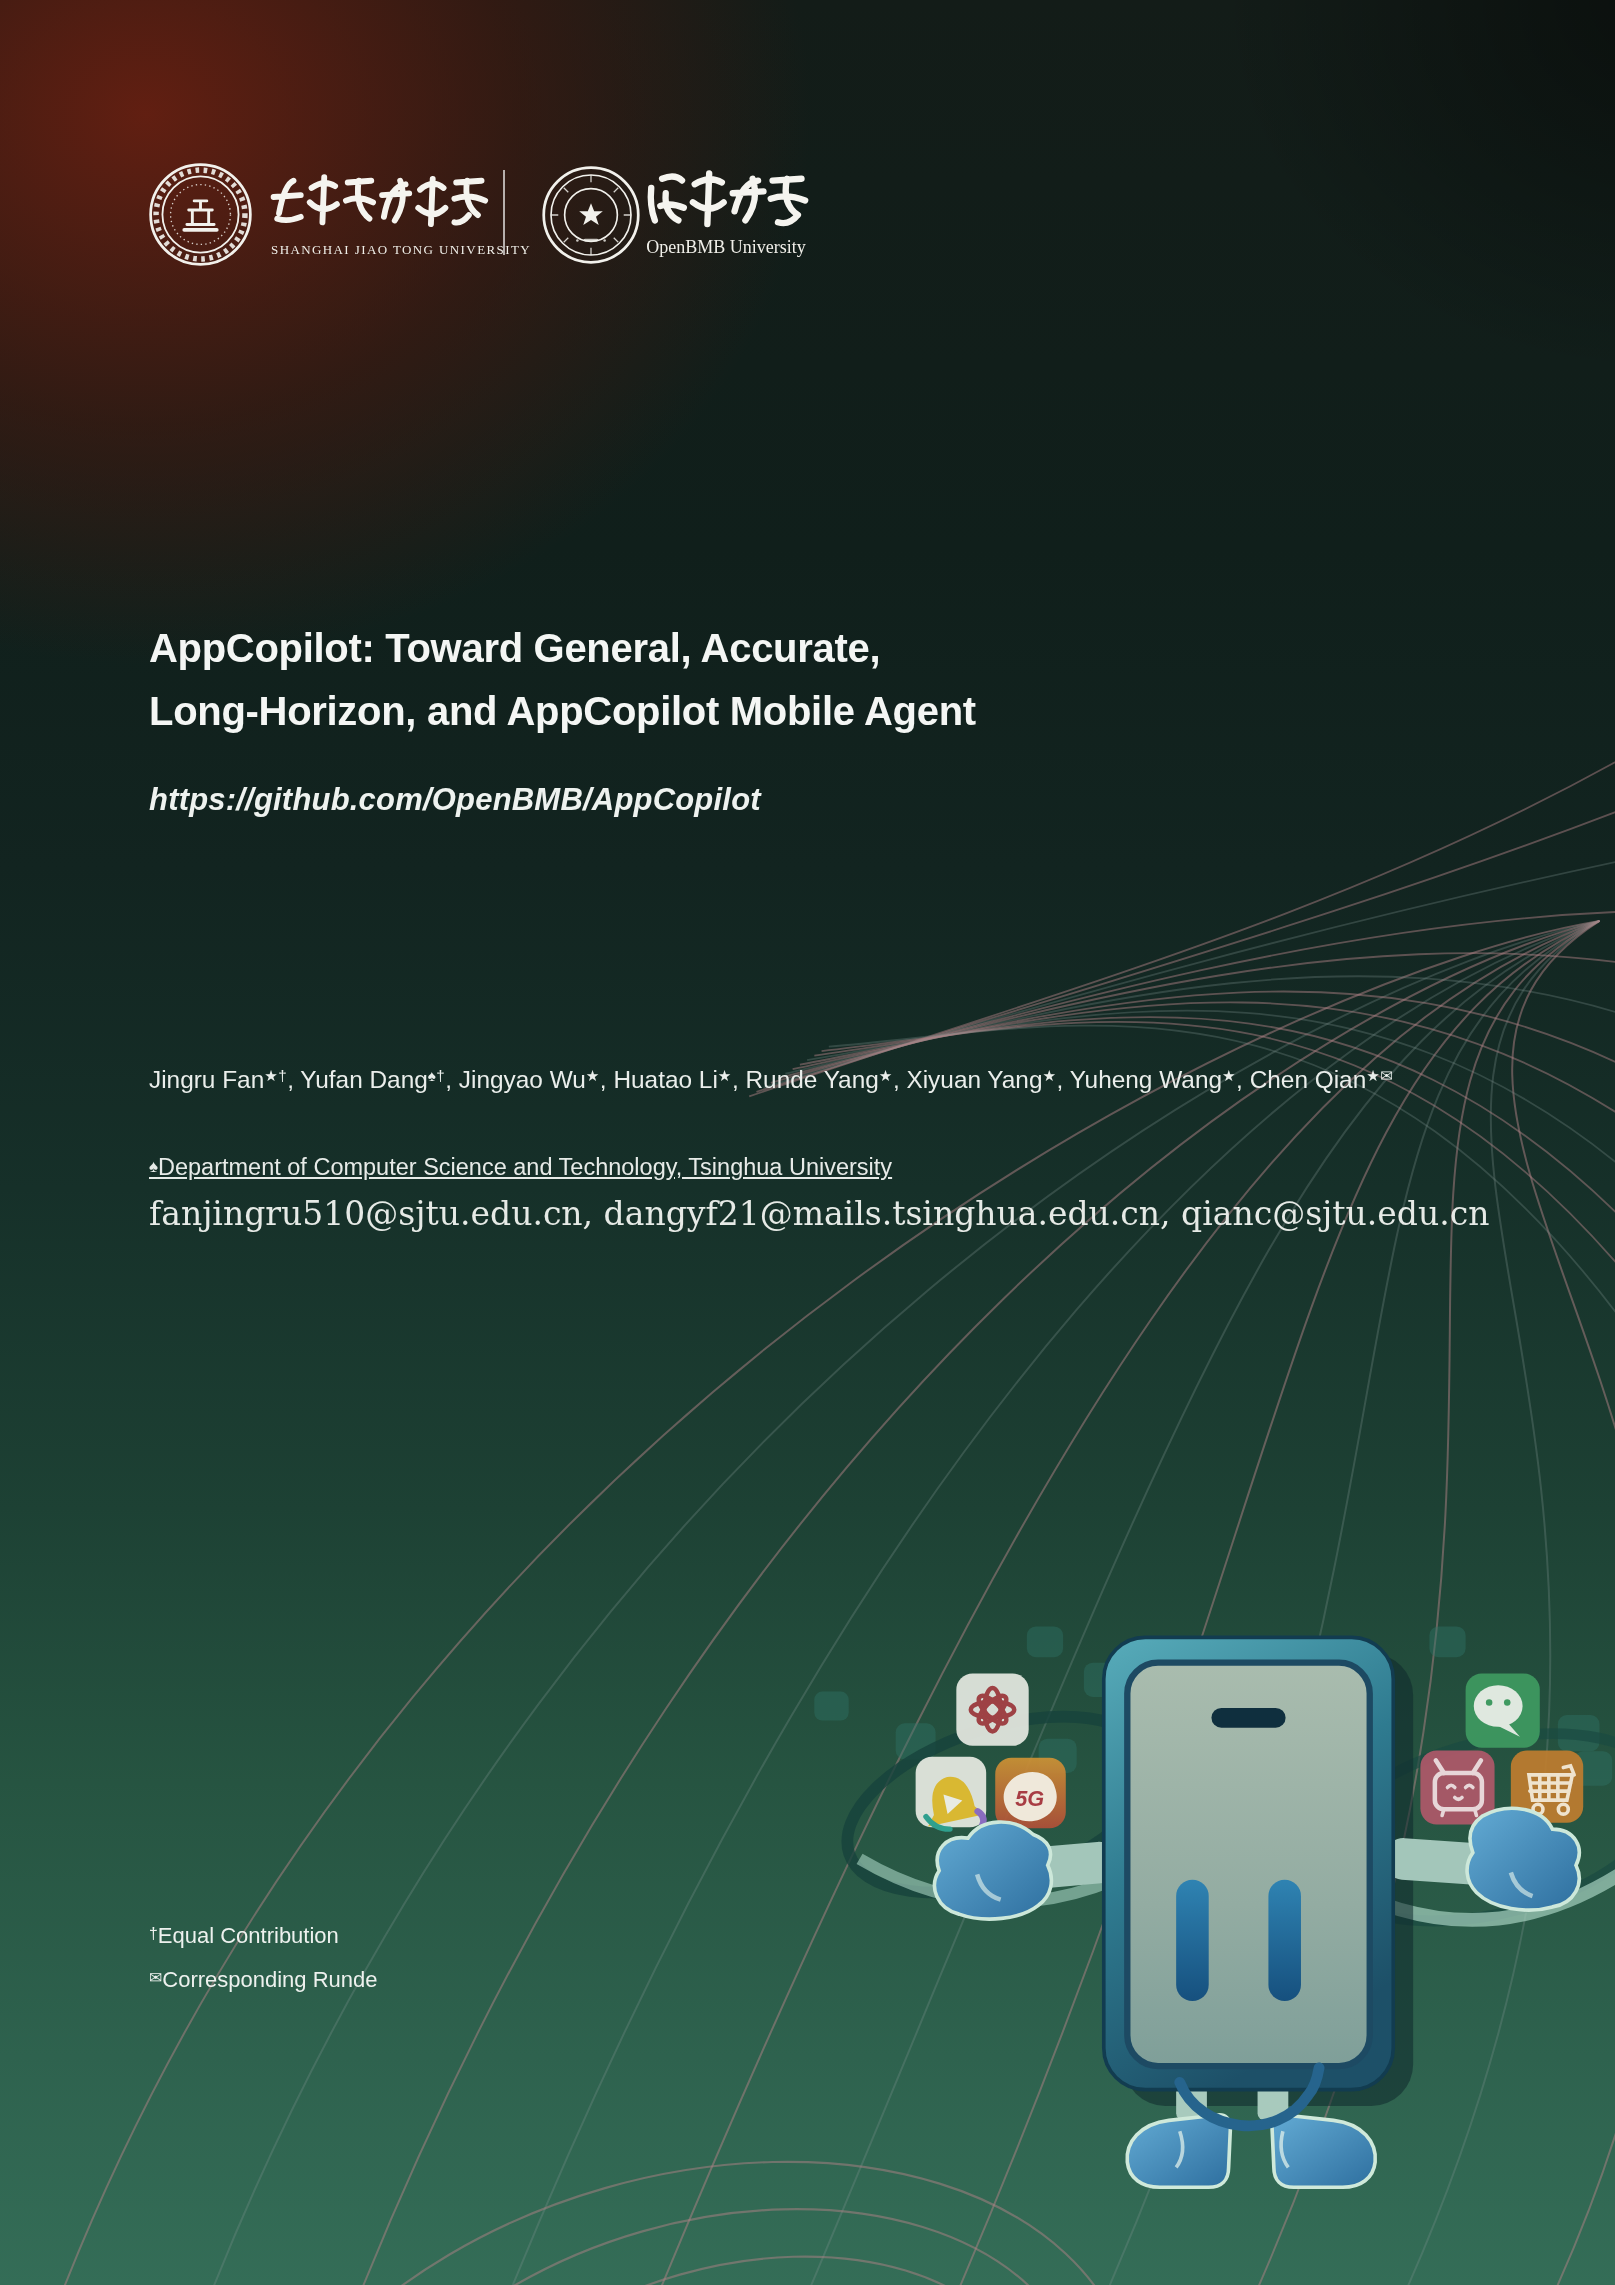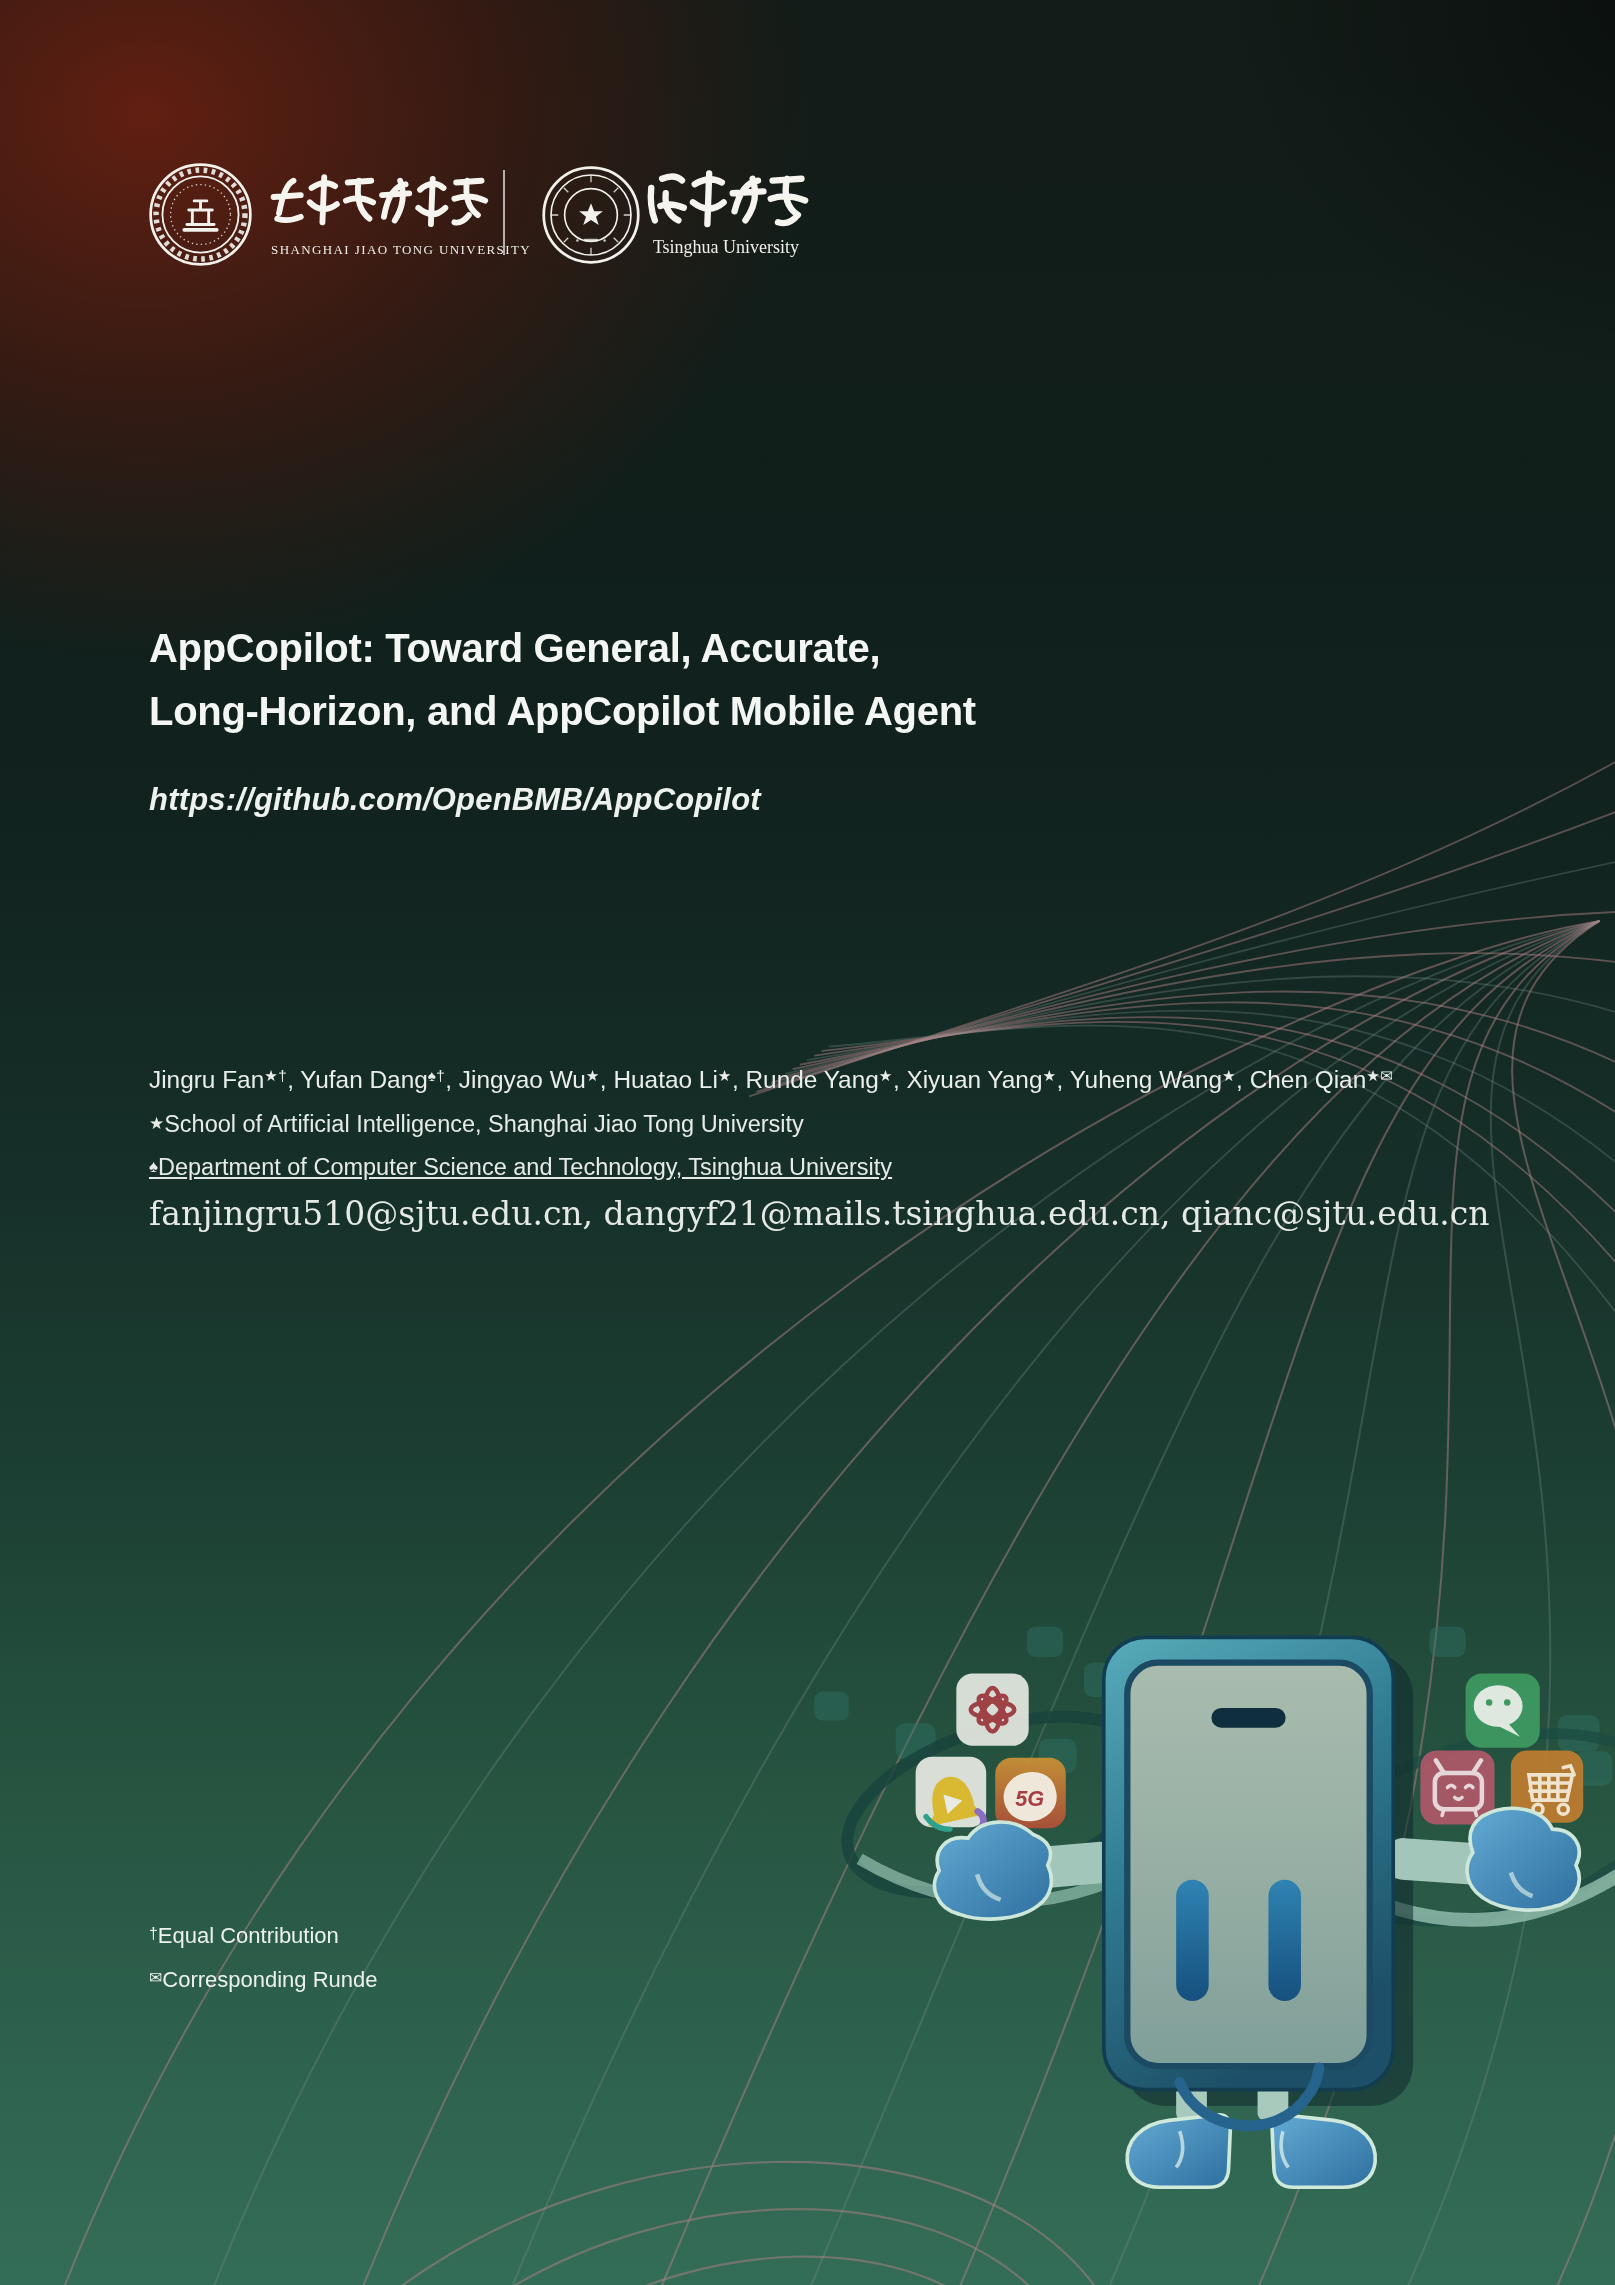--- a/index.html
+++ b/index.html
@@ -129,33 +129,30 @@
     </g>
   </svg>
   <svg class="abs" style="left:644px;top:166px;" width="172" height="69" viewBox="0 0 190 76" aria-label="清华大学">
     <g stroke="#f5f4ef" fill="none" stroke-linecap="round" stroke-width="7">
       <path d="M8,24 Q6,44 12,60 M20,14 Q34,8 42,16 M24,30 Q22,52 38,60 M18,44 Q30,40 44,46"></path>
       <path d="M56,20 Q72,10 86,18 M54,40 Q72,54 88,40 M72,8 L70,64"></path>
       <path d="M100,50 Q108,18 126,16 M98,30 L132,28 M120,14 Q128,38 112,60"></path>
       <path d="M142,16 L174,14 M158,14 Q152,42 170,54 M140,36 Q158,30 178,38 M170,54 Q160,66 148,62"></path>
     </g>
   </svg>
-  <div class="abs logo-en-thu">Tsinghua University</div>
+  <div class="abs logo-en-thu">OpenBMB University</div>
 
   <h1 class="abs title-line t1" style="margin:0;">AppCopilot: Toward General, Accurate,</h1>
   <h1 class="abs title-line t2" style="margin:0;">Long-Horizon, and AppCopilot Mobile Agent</h1>
   <a class="abs repo-url" href="#">https://github.com/OpenBMB/AppCopilot</a>
 
   <div class="abs authors">
     <span><span>Jingru Fan</span><sup>★†</sup><span>, </span></span><span><span>Yufan Dang</span><sup>♠†</sup><span>, </span></span><span><span>Jingyao Wu</span><sup>★</sup><span>, </span></span><span><span>Huatao Li</span><sup>★</sup><span>, </span></span><span><span>Runde Yang</span><sup>★</sup><span>, </span></span><span><span>Xiyuan Yang</span><sup>★</sup><span>, </span></span><span><span>Yuheng Wang</span><sup>★</sup><span>, </span></span><span><span>Chen Qian</span><sup>★✉</sup></span>
   </div>
 
-  <div class="abs affil af1">
-    <sup>★</sup><span>School of Artificial Intelligence, Shanghai Jiao Tong University</span>
-  </div>
   <div class="abs affil af2">
     <sup>♠</sup><span>Department of Computer Science and Technology, Tsinghua University</span>
   </div>
   <div class="abs emails">fanjingru510@sjtu.edu.cn, dangyf21@mails.tsinghua.edu.cn, qianc@sjtu.edu.cn</div>
 
   <div class="abs footnote fn1">
     <sup>†</sup><span>Equal Contribution</span>
   </div>
   <div class="abs footnote fn2">
     <sup>✉</sup><span>Corresponding Runde</span>

